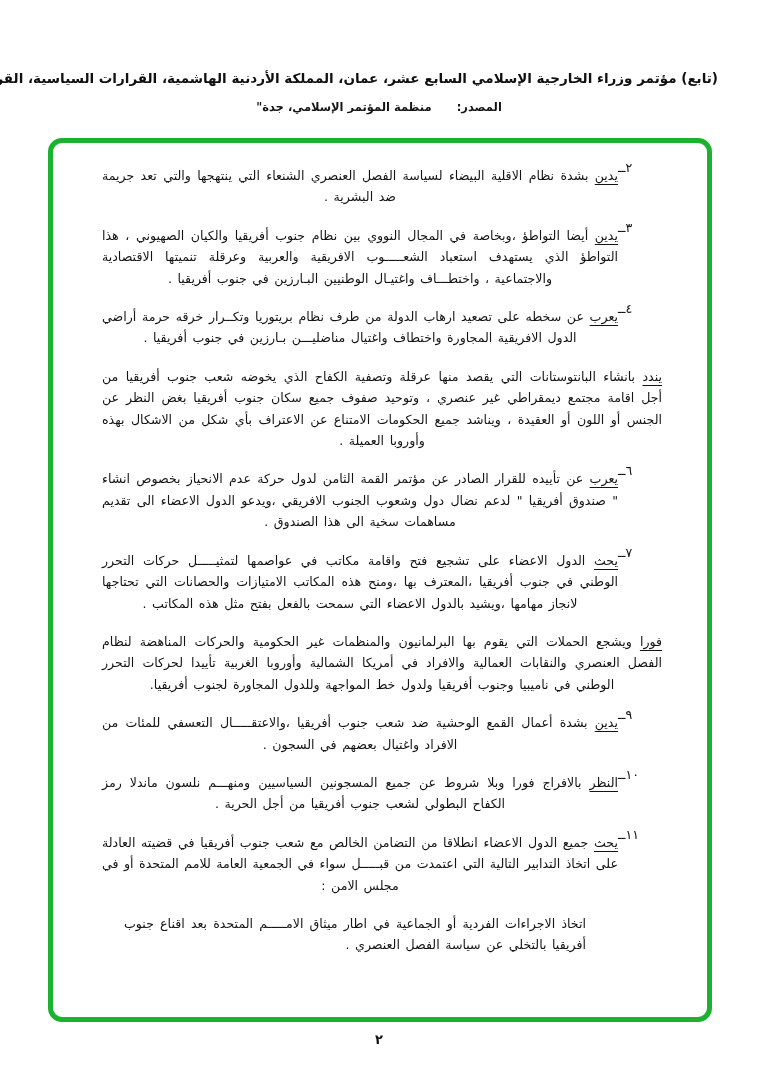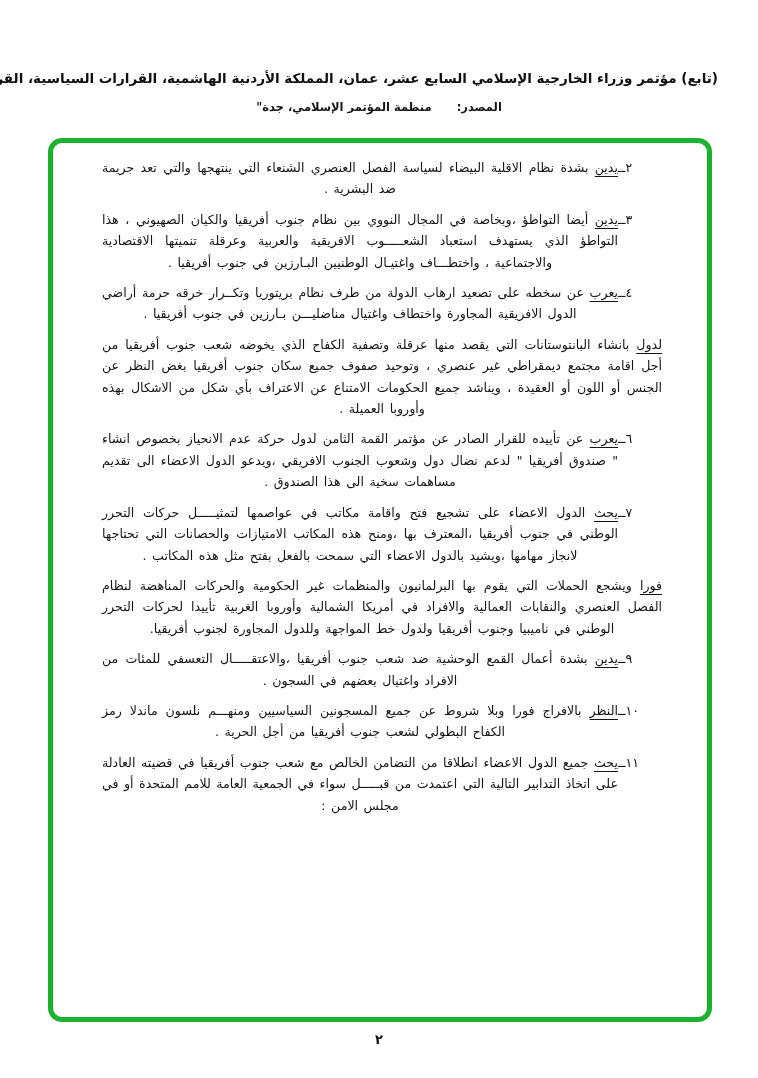--- a/index.html
+++ b/index.html
@@ -67,20 +67,21 @@
   }
   .item-num {
     flex: 0 0 44px;
     text-align: left;
     white-space: nowrap;
   }
   .item-body {
     flex: 1 1 auto;
     text-align: justify;
     text-align-last: center;
+    margin-top: 8px;
   }
   .item .lead {
     text-decoration: underline;
     text-decoration-thickness: 1px;
     text-underline-offset: 4px;
   }
   .item.sub { margin-bottom: 0; }
   .item.sub .item-num { flex-basis: 44px; }
   .item.sub .item-body {
     margin-right: 32px;
@@ -123,21 +124,21 @@
       <div class="item-num">٣ــ</div>
       <div class="item-body"><span class="lead">يدين</span><span class="rest"> أيضا التواطؤ ،وبخاصة في المجال النووي بين نظام جنوب أفريقيا والكيان الصهيوني ، هذا التواطؤ الذي يستهدف استعباد الشعـــــوب الافريقية والعربية وعرقلة تنميتها الاقتصادية والاجتماعية ، واختطـــاف واغتيـال الوطنيين البـارزين في جنوب أفريقيا .</span></div>
     </div>
 
     <div class="item">
       <div class="item-num">٤ــ</div>
       <div class="item-body"><span class="lead">يعرب</span><span class="rest"> عن سخطه على تصعيد ارهاب الدولة من طرف نظام بريتوريا وتكــرار خرقه حرمة أراضي الدول الافريقية المجاورة واختطاف واغتيال مناضليـــن بـارزين في جنوب أفريقيا .</span></div>
     </div>
 
     <div class="item">
-      <div class="item-body"><span class="lead">لدول</span><span class="rest"> بانشاء البانتوستانات التي يقصد منها عرقلة وتصفية الكفاح الذي يخوضه شعب جنوب أفريقيا من أجل اقامة مجتمع ديمقراطي غير عنصري ، وتوحيد صفوف جميع سكان جنوب أفريقيا بغض النظر عن الجنس أو اللون أو العقيدة ، ويناشد جميع الحكومات الامتناع عن الاعتراف بأي شكل من الاشكال بهذه وأوروبا العميلة .</span></div>
+      <div class="item-body"><span class="lead">يندد</span><span class="rest"> بانشاء البانتوستانات التي يقصد منها عرقلة وتصفية الكفاح الذي يخوضه شعب جنوب أفريقيا من أجل اقامة مجتمع ديمقراطي غير عنصري ، وتوحيد صفوف جميع سكان جنوب أفريقيا بغض النظر عن الجنس أو اللون أو العقيدة ، ويناشد جميع الحكومات الامتناع عن الاعتراف بأي شكل من الاشكال بهذه وأوروبا العميلة .</span></div>
     </div>
 
     <div class="item">
       <div class="item-num">٦ــ</div>
       <div class="item-body"><span class="lead">يعرب</span><span class="rest"> عن تأييده للقرار الصادر عن مؤتمر القمة الثامن لدول حركة عدم الانحياز بخصوص انشاء " صندوق أفريقيا " لدعم نضال دول وشعوب الجنوب الافريقي ،ويدعو الدول الاعضاء الى تقديم مساهمات سخية الى هذا الصندوق .</span></div>
     </div>
 
     <div class="item">
       <div class="item-num">٧ــ</div>
       <div class="item-body"><span class="lead">يحث</span><span class="rest"> الدول الاعضاء على تشجيع فتح واقامة مكاتب في عواصمها لتمثيـــــل حركات التحرر الوطني في جنوب أفريقيا ،المعترف بها ،ومنح هذه المكاتب الامتيازات والحصانات التي تحتاجها لانجاز مهامها ،ويشيد بالدول الاعضاء التي سمحت بالفعل بفتح مثل هذه المكاتب .</span></div>
@@ -157,18 +158,19 @@
       <div class="item-body"><span class="lead">النظر</span><span class="rest"> بالافراج فورا وبلا شروط عن جميع المسجونين السياسيين ومنهـــم نلسون ماندلا رمز الكفاح البطولي لشعب جنوب أفريقيا من أجل الحرية .</span></div>
     </div>
 
     <div class="item">
       <div class="item-num">١١ــ</div>
       <div class="item-body"><span class="lead">يحث</span><span class="rest"> جميع الدول الاعضاء انطلاقا من التضامن الخالص مع شعب جنوب أفريقيا في قضيته العادلة على اتخاذ التدابير التالية التي اعتمدت من قبـــــل سواء في الجمعية العامة للامم المتحدة أو في مجلس الامن :</span></div>
     </div>
 
     <div class="item sub">
       <div class="item-num"></div>
+      <div class="item-body"><span class="lead"></span><span class="rest">اتخاذ الاجراءات الفردية أو الجماعية في اطار ميثاق الامـــــم المتحدة بعد اقناع جنوب أفريقيا بالتخلي عن سياسة الفصل العنصري .</span></div>
     </div>
   </div>
 
   <div class="page-number">٢</div>
 
 </div>
 
 </body></html>

